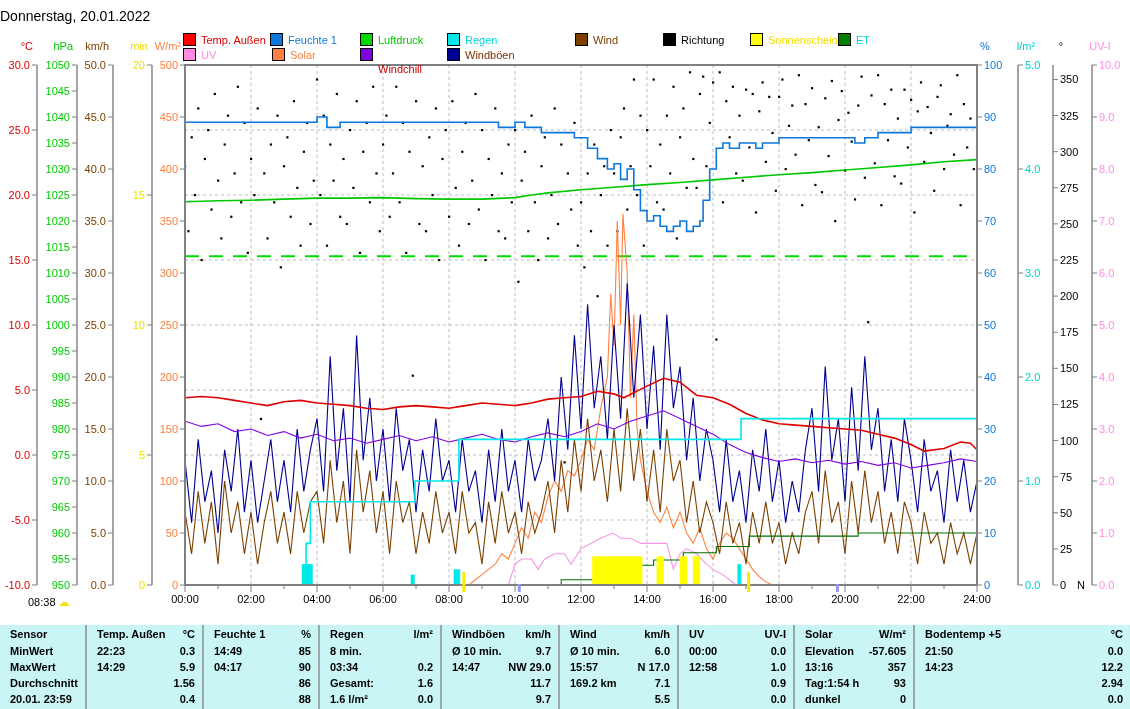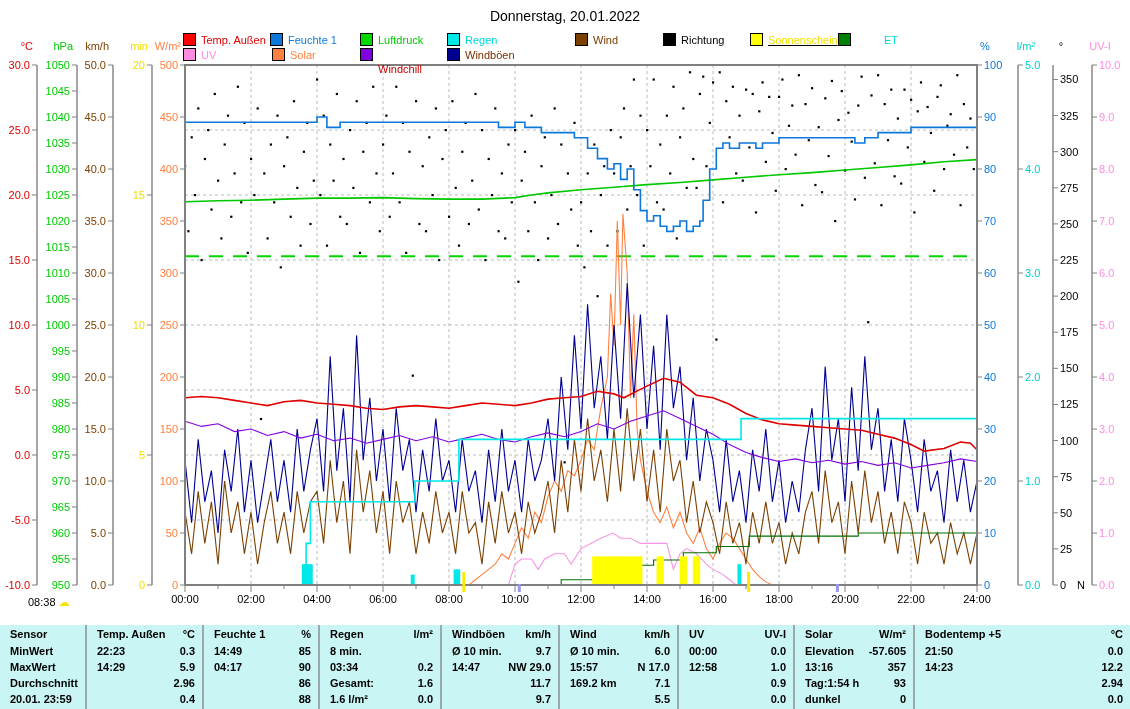--- a/index.html
+++ b/index.html
@@ -1,18 +1,18 @@
 <!DOCTYPE html>
 <html><head>
 <meta charset="utf-8">
 <style>
   html,body{margin:0;padding:0;background:#fff;}
   #screen{position:relative;width:1130px;height:709px;background:#fff;overflow:hidden;
           font-family:"Liberation Sans",sans-serif;}
-  #title{position:absolute;top:8px;left:0;width:100%;text-align:center;font-size:14px;color:#000;}
+  #title{position:absolute;top:8px;left:0;width:100%;text-align:left;font-size:14px;color:#000;}
   #chart-svg{position:absolute;top:0;left:0;}
   .legend-item{position:absolute;height:13px;display:flex;align-items:center;font-size:11px;white-space:nowrap;}
   .legend-swatch{width:11px;height:11px;border:1px solid #000;margin-right:5px;flex:0 0 auto;}
   .annot{position:absolute;top:606px;font-size:11px;color:#000;white-space:nowrap;margin-top:20px;}
   .annot .ic{font-size:11px;}
   #bottom-left-time{position:absolute;left:28px;top:596px;font-size:11px;color:#000;}
   #stats-table{position:absolute;left:0;top:625px;width:1130px;height:88px;background:#C9F5F5;
                display:grid;font-size:11px;font-weight:bold;color:#000;}
   .tcol{border-left:2px solid #9aa9a9;padding:0 7px 0 8px;display:grid;
         grid-template-rows:18px 16px 16px 16px 16px;align-items:center;}
@@ -662,27 +662,27 @@
         <span style="color: rgb(0, 216, 216);">Regen</span>
       </div>
       <div class="legend-item" style="left: 575px; top: 33px;">
         <span class="legend-swatch" style="background: rgb(123, 64, 0);"></span>
         <span style="color: rgb(123, 64, 0);">Wind</span>
       </div>
       <div class="legend-item" style="left: 663px; top: 33px;">
         <span class="legend-swatch" style="background: rgb(0, 0, 0);"></span>
         <span style="color: rgb(0, 0, 0);">Richtung</span>
       </div>
-      <div class="legend-item" style="left: 750px; top: 33px; text-decoration: underline;">
+      <div class="legend-item" style="left: 750px; top: 33px;">
         <span class="legend-swatch" style="background: rgb(255, 255, 0);"></span>
         <span style="color: rgb(240, 224, 0);">Sonnenschein</span>
       </div>
       <div class="legend-item" style="left: 838px; top: 33px;">
         <span class="legend-swatch" style="background: rgb(0, 128, 0);"></span>
-        <span style="color: rgb(0, 216, 216); margin-left: 28px;">ET</span>
+        <span style="color: rgb(0, 216, 216);">ET</span>
       </div>
       <div class="legend-item" style="left: 183px; top: 48px;">
         <span class="legend-swatch" style="background: rgb(255, 140, 224);"></span>
         <span style="color: rgb(255, 140, 224);">UV</span>
       </div>
       <div class="legend-item" style="left: 272px; top: 48px;">
         <span class="legend-swatch" style="background: rgb(255, 128, 64);"></span>
         <span style="color: rgb(255, 128, 64);">Solar</span>
       </div>
       <div class="legend-item" style="left: 360px; top: 48px;">
@@ -727,21 +727,21 @@
         <div class="tcell">
           <span class="lt">22:23</span>
           <span class="rt">0.3</span>
         </div>
         <div class="tcell">
           <span class="lt">14:29</span>
           <span class="rt">5.9</span>
         </div>
         <div class="tcell">
           <span class="lt"></span>
-          <span class="rt">2.96</span>
+          <span class="rt">1.56</span>
         </div>
         <div class="tcell">
           <span class="lt"></span>
           <span class="rt">0.4</span>
         </div>
       </div>
       <div class="tcol">
         <div class="tcell">
           <span class="lt">Feuchte 1</span>
           <span class="rt">%</span>

